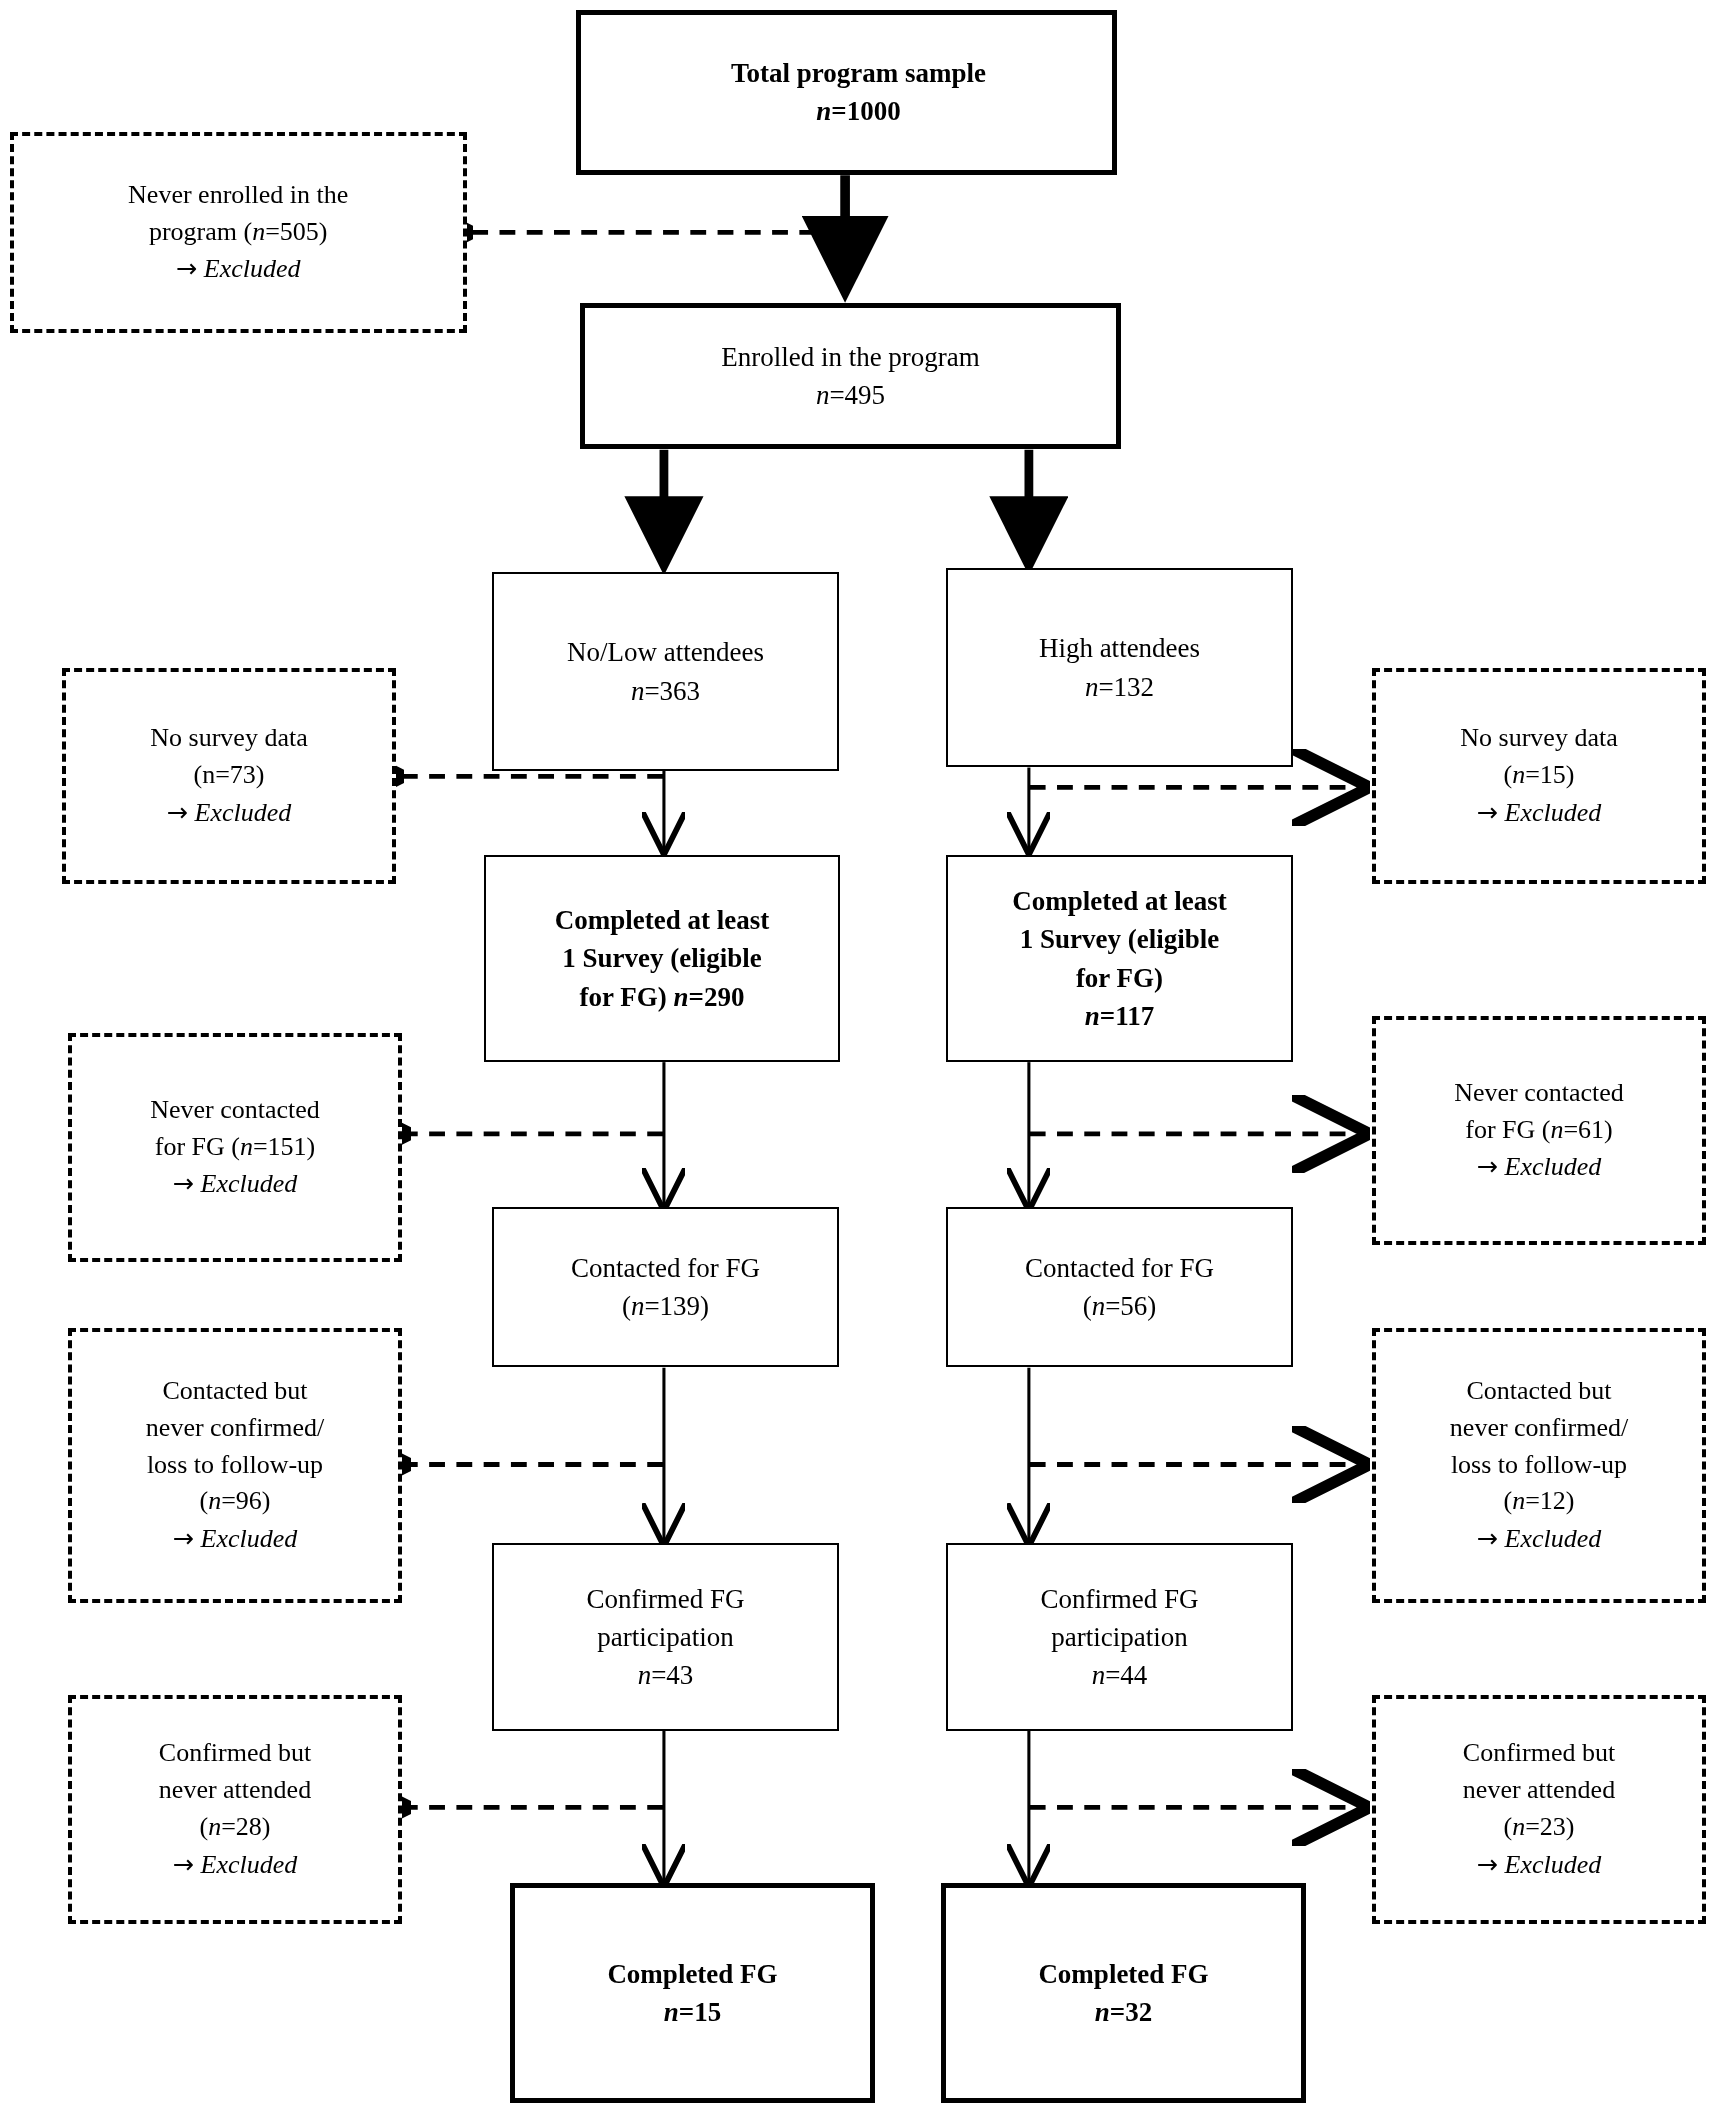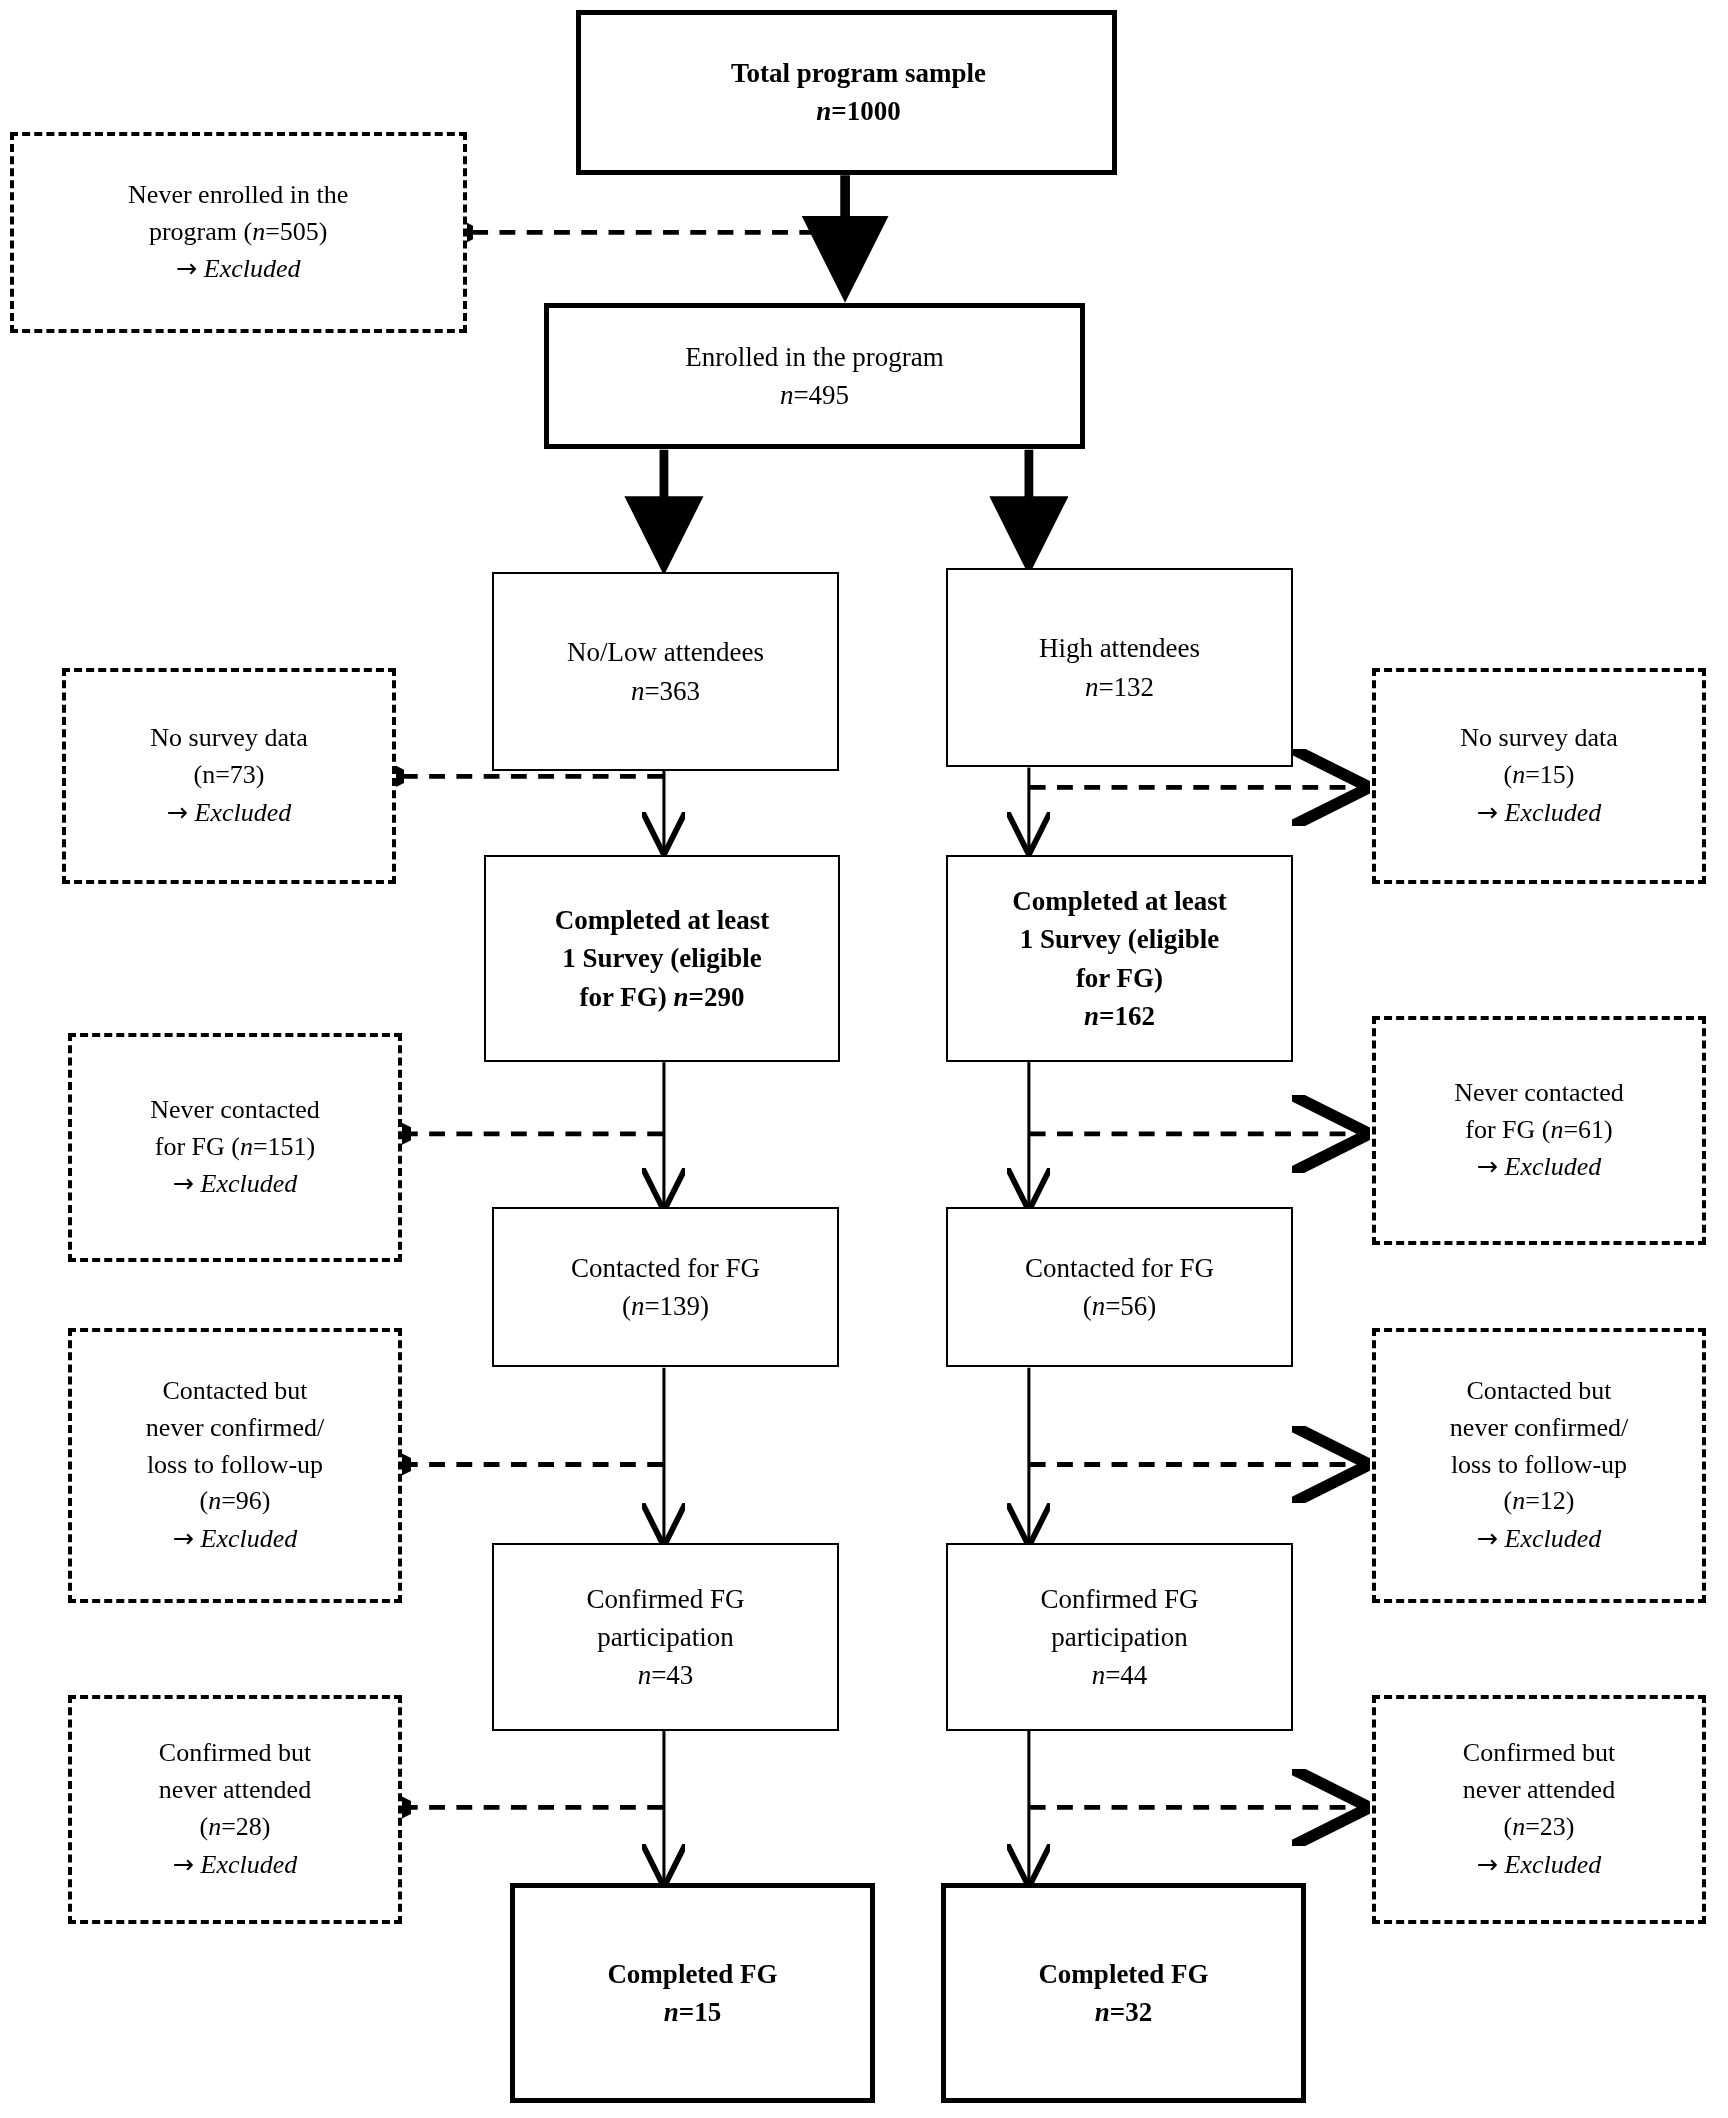--- a/index.html
+++ b/index.html
@@ -159,21 +159,21 @@
     <span class="line">Total program sample</span>
     <span class="line"><i>n</i><span>=1000</span></span>
   </div>
 
   <div class="node dashed fs-side" style="left:9.7px; top:132px; width:457px; height:201px;">
     <span class="line">Never enrolled in the</span>
     <span class="line"><span>program (</span><i>n</i><span>=505)</span></span>
     <span class="line"><span class="arrowglyph">→</span> <i class="excl">Excluded</i></span>
   </div>
 
-  <div class="node solid-thick fs-main" style="left:544px; top:303px; width:541px; height:146px;">
+  <div class="node solid-thick fs-main" style="left:580px; top:303px; width:541px; height:146px;">
     <span class="line">Enrolled in the program</span>
     <span class="line"><i>n</i><span>=495</span></span>
   </div>
 
   <div class="node solid fs-main" style="left:492px; top:572px; width:347px; height:199px;">
     <span class="line">No/Low attendees</span>
     <span class="line"><i>n</i><span>=363</span></span>
   </div>
 
   <div class="node solid fs-main" style="left:946px; top:568px; width:347px; height:199px;">
@@ -196,21 +196,21 @@
   <div class="node solid fs-main bold" style="left:484px; top:855px; width:356px; height:207px;">
     <span class="line">Completed at least</span>
     <span class="line">1 Survey (eligible</span>
     <span class="line"><span>for FG) </span><i>n</i><span>=290</span></span>
   </div>
 
   <div class="node solid fs-main bold" style="left:946px; top:855px; width:347px; height:207px;">
     <span class="line">Completed at least</span>
     <span class="line">1 Survey (eligible</span>
     <span class="line">for FG)</span>
-    <span class="line"><i>n</i><span>=162</span></span>
+    <span class="line"><i>n</i><span>=117</span></span>
   </div>
 
   <div class="node dashed fs-side" style="left:68px; top:1033px; width:334px; height:229px;">
     <span class="line">Never contacted</span>
     <span class="line"><span>for FG (</span><i>n</i><span>=151)</span></span>
     <span class="line"><span class="arrowglyph">→</span> <i class="excl">Excluded</i></span>
   </div>
 
   <div class="node dashed fs-side" style="left:1372px; top:1016px; width:334px; height:229px;">
     <span class="line">Never contacted</span>

